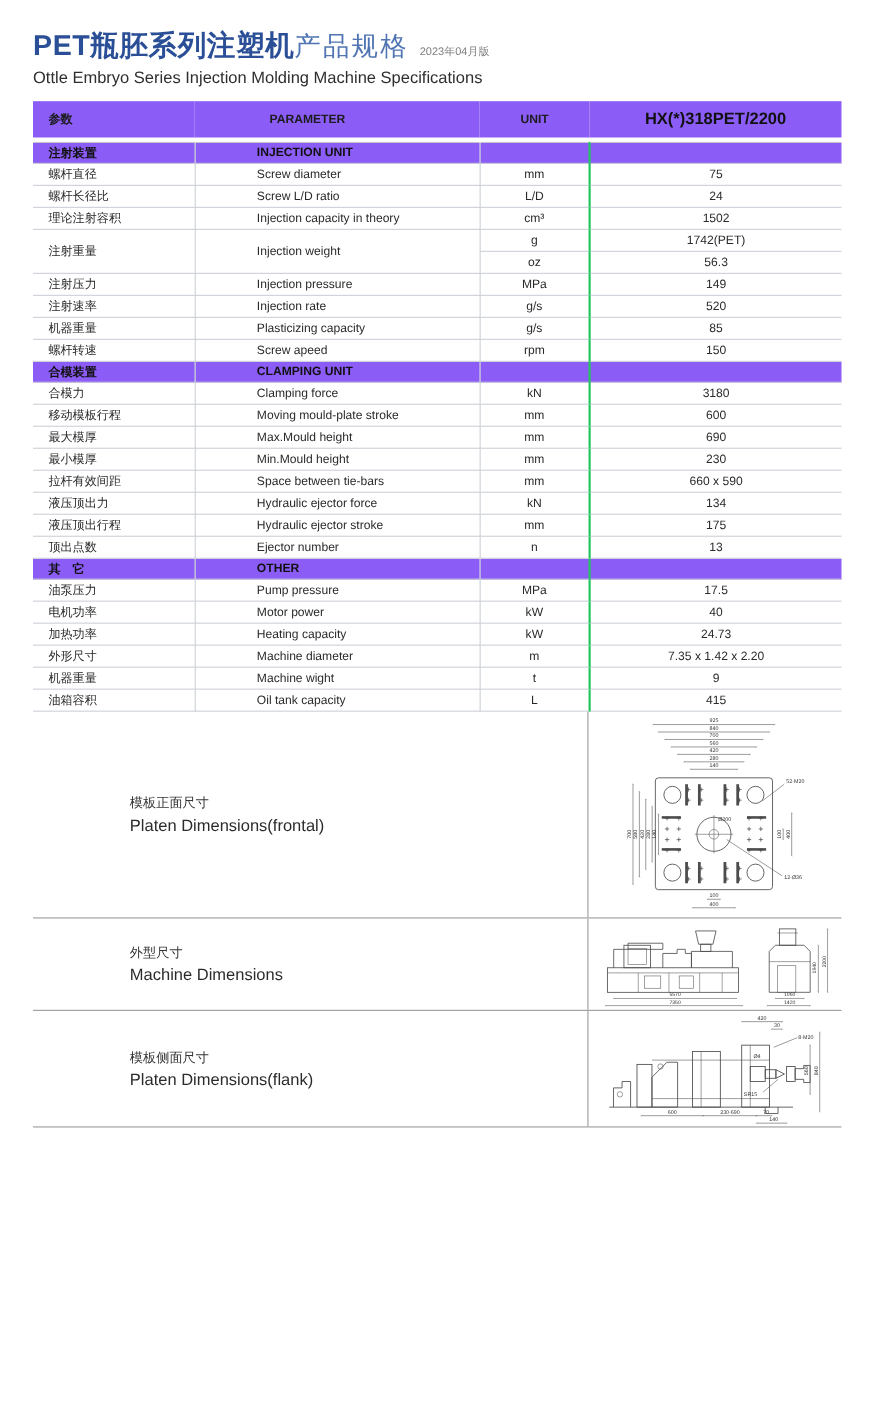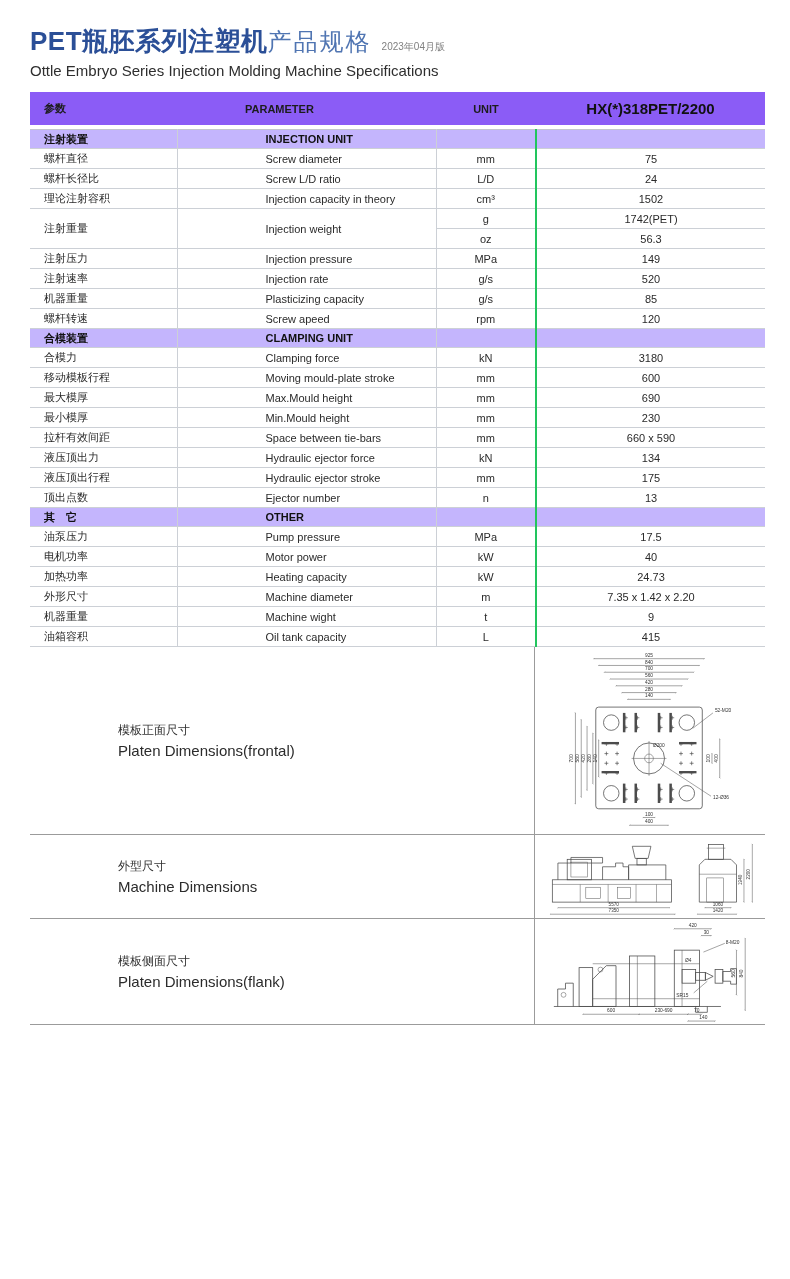--- a/index.html
+++ b/index.html
@@ -19,25 +19,25 @@
   table{border-collapse:collapse;width:735px;table-layout:fixed;}
   col.c1{width:147px}col.c2{width:259px}col.c3{width:100px}col.c4{width:229px}
   .head-table td{background:#8b5cf6;height:31px;vertical-align:middle;}
   .head-table .h1{padding-left:14px;font-size:11px;font-weight:bold;color:#1c1c1c;}
   .head-table .h2{padding-left:68px;font-size:11px;font-weight:bold;color:#1c1c1c;}
   .head-table .h3{text-align:center;font-size:11px;font-weight:bold;color:#1c1c1c;}
   .head-table .h4{text-align:center;font-size:15px;font-weight:bold;color:#111;}
   .body-table{margin-top:4px;border-top:1px solid #c3c7ce;border-bottom:1px solid #9aa0a8;font-size:11px;}
   .body-table td{border-bottom:1px solid #ccd0d6;vertical-align:middle;padding:0;}
   .body-table td.col-cn{padding-left:14px;border-right:1px solid #ccd0d6;}
-  .body-table td.col-en{padding-left:88px;border-right:1px solid #ccd0d6;}
+  .body-table td.col-en{padding-left:56px;border-right:1px solid #ccd0d6;}
   .body-table td.col-unit{text-align:center;border-right:2px solid #22c55e;}
   .body-table td.col-val{text-align:center;}
   .body-table tr.param-row td{height:19px;color:#2a2a2a;}
-  .body-table tr.section-row td{height:18px;background:#c4b5fd;font-weight:bold;color:#111;}
+  .body-table tr.section-row td{height:18px;background:#8b5cf6;font-weight:bold;color:#111;}
 
   
   .diag-section{margin:0 25px 0 30px;width:735px;}
   .diag-row{display:flex;border-bottom:1px solid #9b9b9b;}
   .diag-label{width:504px;display:flex;flex-direction:column;justify-content:center;padding-left:88px;box-sizing:border-box;}
   .diag-label .cn{font-size:12px;color:#333;}
   .diag-label .en{font-size:15px;color:#2b2b2b;margin-top:3px;}
   .diag-fig{width:231px;border-left:1px solid #9b9b9b;display:flex;align-items:center;justify-content:center;box-sizing:border-box;}
   .r1{height:187px}.r2{height:105px}.r3{height:83px}
 
@@ -139,21 +139,21 @@
           <tr class="param-row">
             <td class="col-cn">机器重量</td>
             <td class="col-en">Plasticizing capacity</td>
             <td class="col-unit">g/s</td>
             <td class="col-val">85</td>
           </tr>
           <tr class="param-row">
             <td class="col-cn">螺杆转速</td>
             <td class="col-en">Screw apeed</td>
             <td class="col-unit">rpm</td>
-            <td class="col-val">120</td>
+            <td class="col-val">150</td>
           </tr>
           <tr class="section-row">
             <td class="col-cn">合模装置</td>
             <td class="col-en">CLAMPING UNIT</td>
             <td class="col-unit"></td>
             <td class="col-val"></td>
           </tr>
           <tr class="param-row">
             <td class="col-cn">合模力</td>
             <td class="col-en">Clamping force</td>

